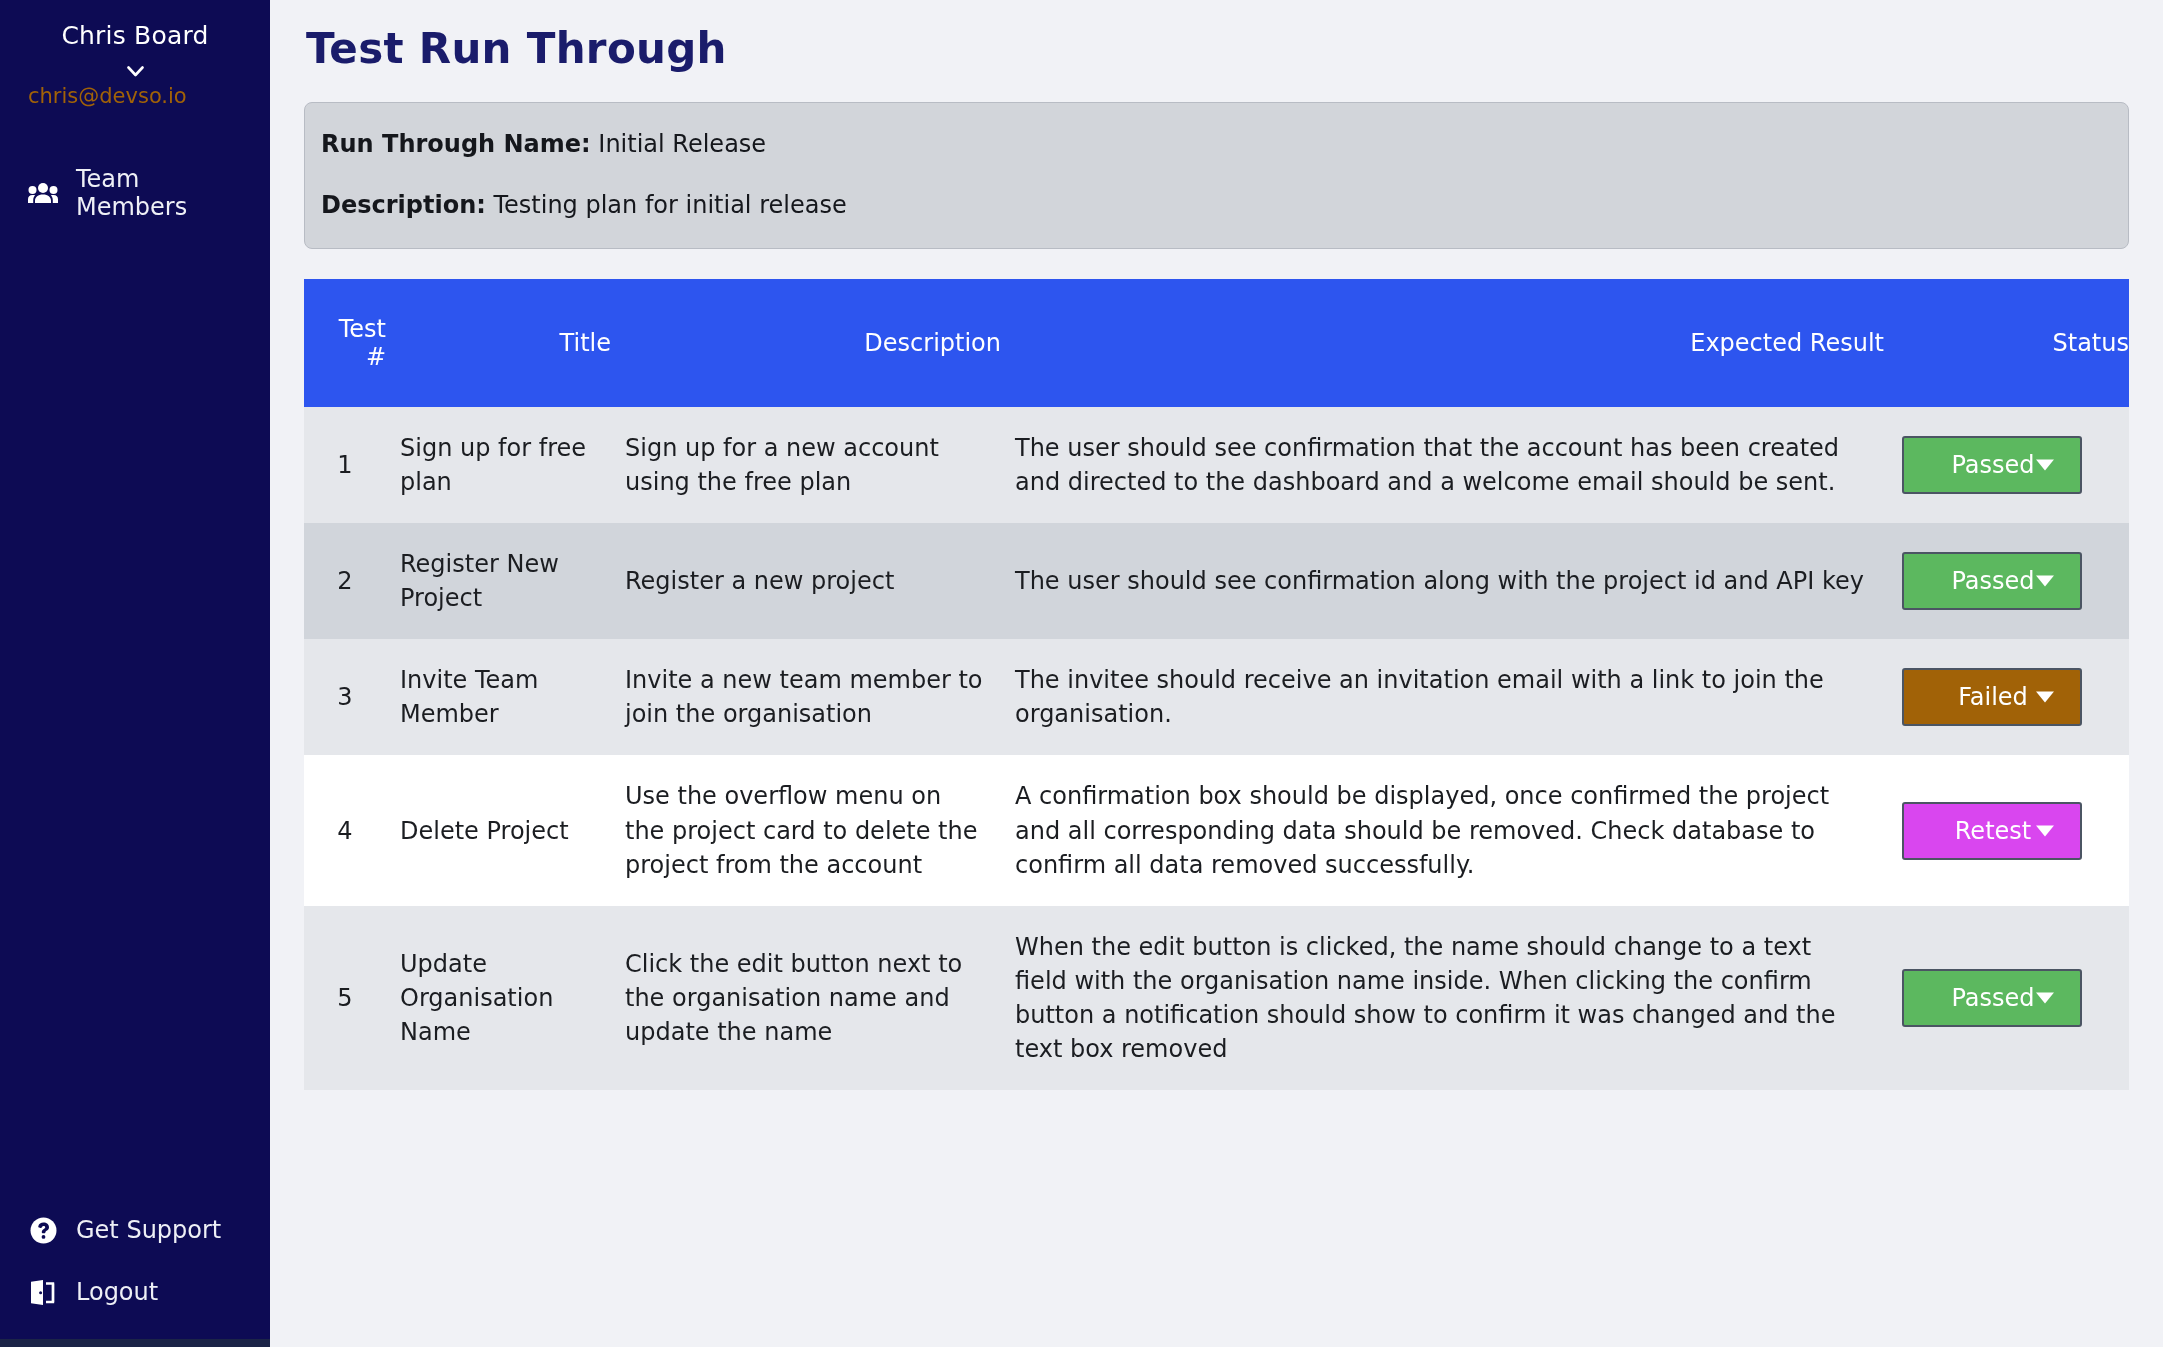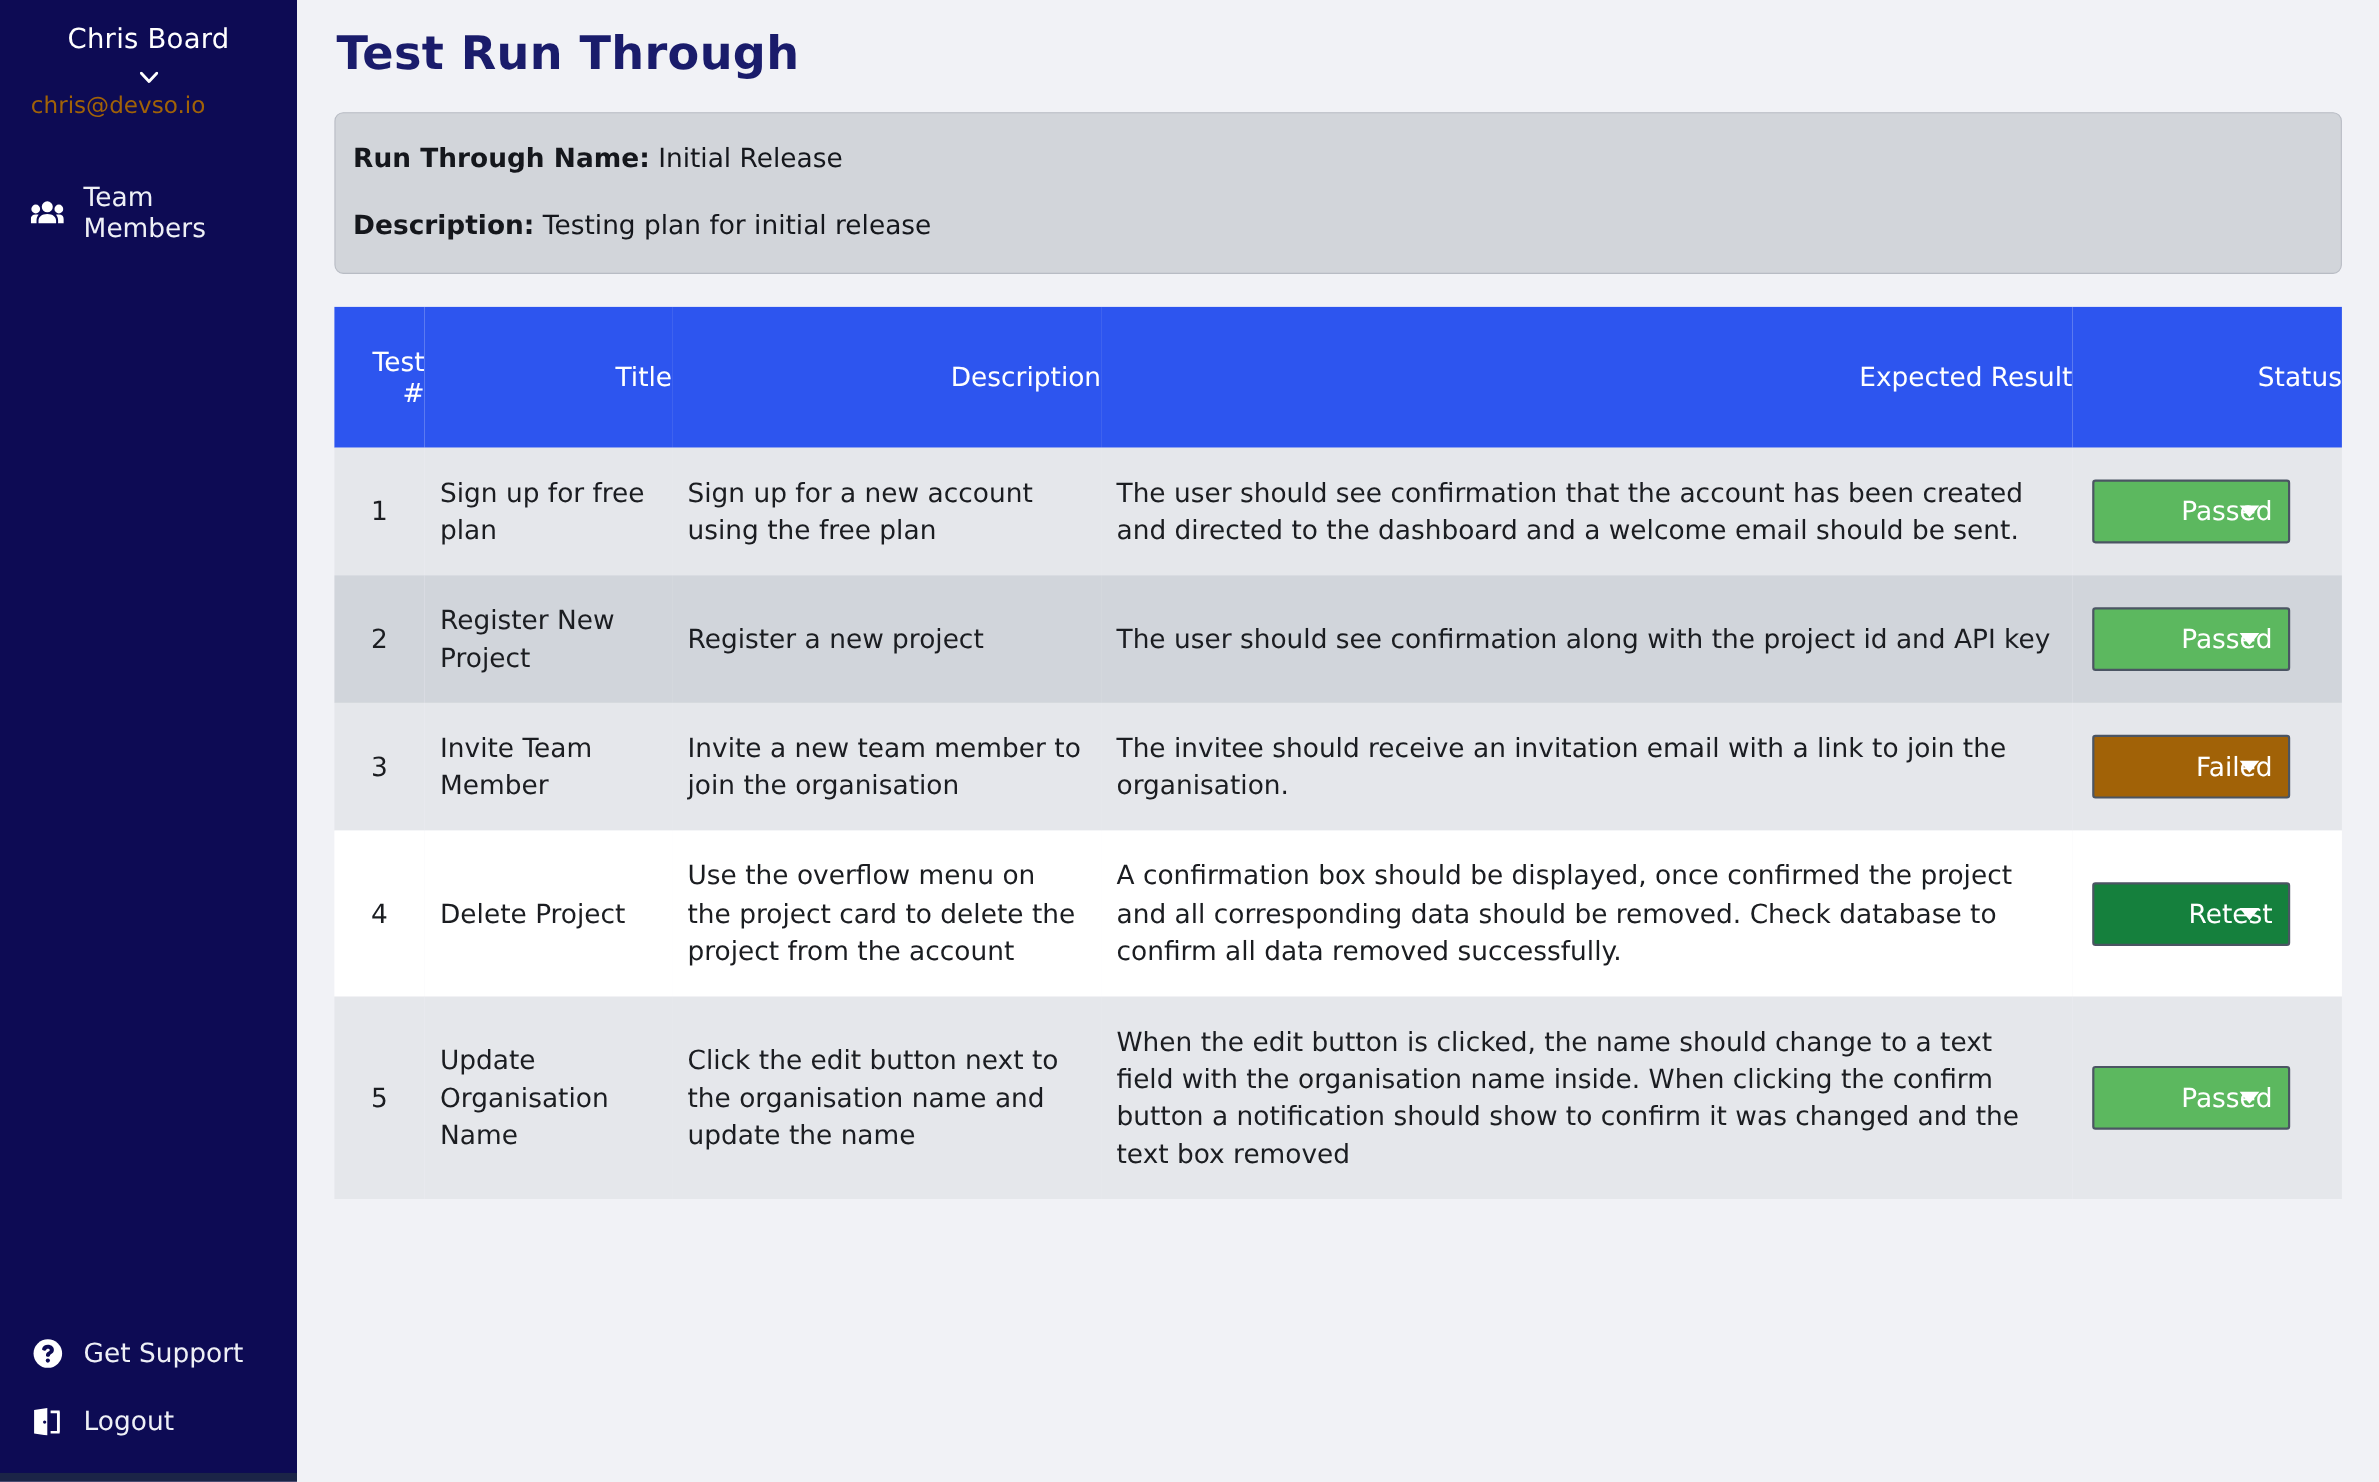--- a/index.html
+++ b/index.html
@@ -180,40 +180,40 @@
   .status-select {
     width: 180px;
     height: 58px;
     border: 2px solid #4b5563;
     border-radius: 3px;
     color: #ffffff;
     font-size: 24px;
     font-family: inherit;
     display: flex;
     align-items: center;
-    justify-content: flex-end;
+    justify-content: center;
     gap: 0;
     padding: 0 14px 0 16px;
     cursor: pointer;
     position: relative;
     user-select: none;
   }
   .status-select .caret {
     position: absolute;
     right: 26px;
     top: 50%;
     transform: translateY(-50%);
     width: 0; height: 0;
     border-left: 9px solid transparent;
     border-right: 9px solid transparent;
     border-top: 11px solid #ffffff;
   }
   .st-passed { background: #5cb85f; }
   .st-failed { background: #a16207; }
-  .st-retest { background: #15803d; }
+  .st-retest { background: #d946ef; }
 </style>
 </head>
 <body>
 
 <div class="app">
 
   <aside class="sidebar">
 
     <div class="account">
       <div class="account-name">

